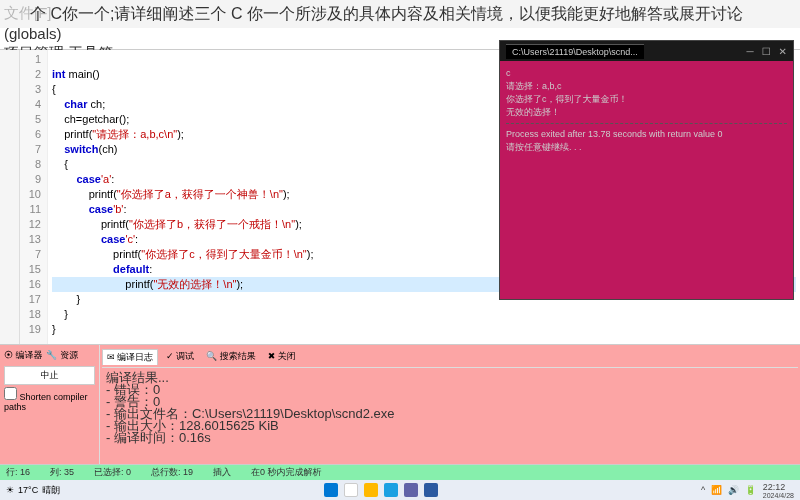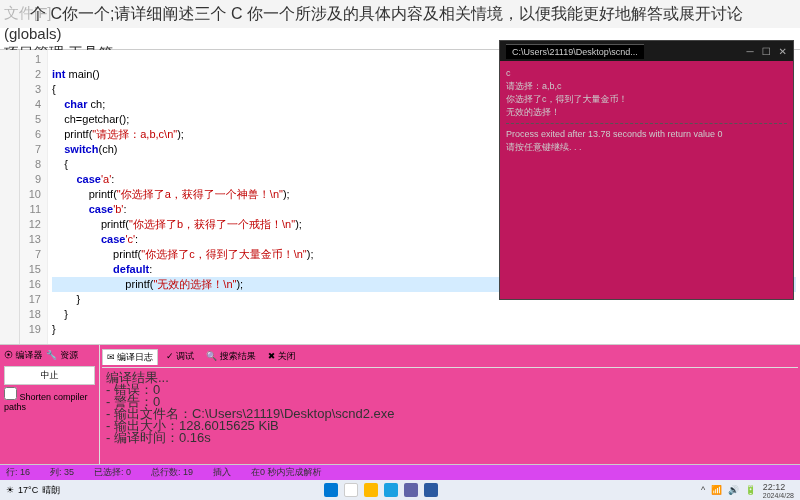--- a/index.html
+++ b/index.html
@@ -25,32 +25,32 @@
   .str { color: #c00000; }
   .bl { color: #0000cc; font-weight: bold; }
   
   .terminal { position: absolute; top: 40px; right: 6px; width: 295px; height: 260px; background: #be185d; border: 1px solid #444; z-index: 50; }
   .term-title { height: 20px; background: #1a1a1a; display: flex; align-items: center; padding: 0 6px; font-size: 9px; color: #ccc; }
   .term-title .tab { background: #000; padding: 2px 6px; border-top: 1px solid #555; }
   .term-title .controls { margin-left: auto; display: flex; gap: 8px; color: #aaa; font-size: 10px; }
   .term-body { padding: 6px; font-family: Consolas, monospace; font-size: 9px; color: #ccc; line-height: 13px; }
   .term-body hr { border: none; border-top: 1px dashed #555; margin: 4px 0; }
   
-  .bottom-panel { height: 120px; border-top: 1px solid #ccc; background: #ec4899; display: flex; font-size: 9px; }
+  .bottom-panel { height: 120px; border-top: 1px solid #ccc; background: #fca5a5; display: flex; font-size: 9px; }
   .bp-left { width: 100px; border-right: 1px solid #ddd; padding: 4px; }
   .bp-left .tab-row { display: flex; gap: 4px; margin-bottom: 4px; }
   .bp-left .tab-row span { font-size: 9px; }
   .bp-left .btn { display: block; text-align: center; padding: 2px; border: 1px solid #ccc; margin-bottom: 2px; font-size: 9px; background: #fff; }
   .bp-right { flex: 1; padding: 2px; }
   .bp-tabs { display: flex; gap: 4px; border-bottom: 1px solid #ddd; padding: 2px 0; }
   .bp-tabs span { padding: 1px 4px; font-size: 9px; }
   .bp-tabs .active { background: #fff; border: 1px solid #ccc; border-bottom: none; }
   .bp-output { padding: 4px; font-size: 13px; color: #333; line-height: 12px; font-family: Consolas, monospace; }
   
-  .statusbar { height: 16px; background: #d946ef; border-top: 1px solid #ccc; font-size: 9px; display: flex; align-items: center; padding: 0 6px; gap: 20px; color: #333; }
+  .statusbar { height: 16px; background: #86efac; border-top: 1px solid #ccc; font-size: 9px; display: flex; align-items: center; padding: 0 6px; gap: 20px; color: #333; }
   
   .taskbar { position: absolute; bottom: 0; left: 0; right: 0; height: 20px; background: #e8edf5; display: flex; align-items: center; padding: 0 6px; font-size: 9px; z-index: 200; }
   .taskbar .weather { display: flex; align-items: center; gap: 4px; }
   .taskbar .center { margin: 0 auto; display: flex; gap: 6px; }
   .taskbar .center span { width: 14px; height: 14px; background: #4a8; border-radius: 2px; }
   .taskbar .tray { display: flex; align-items: center; gap: 6px; color: #444; }
 </style>
 </head>
 <body>
 

